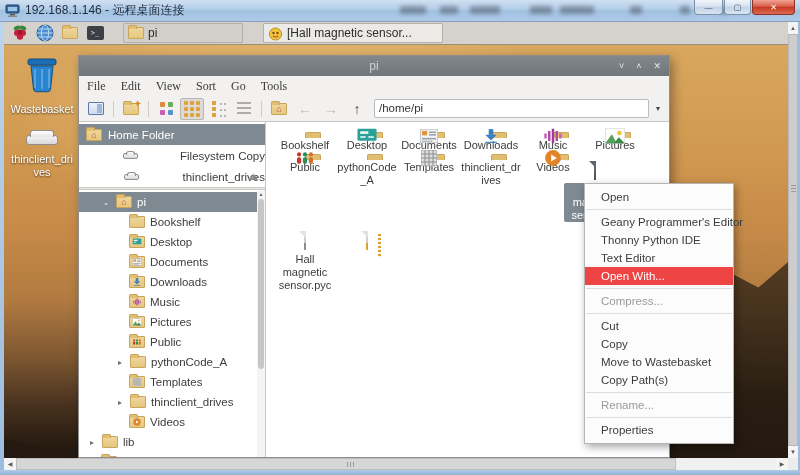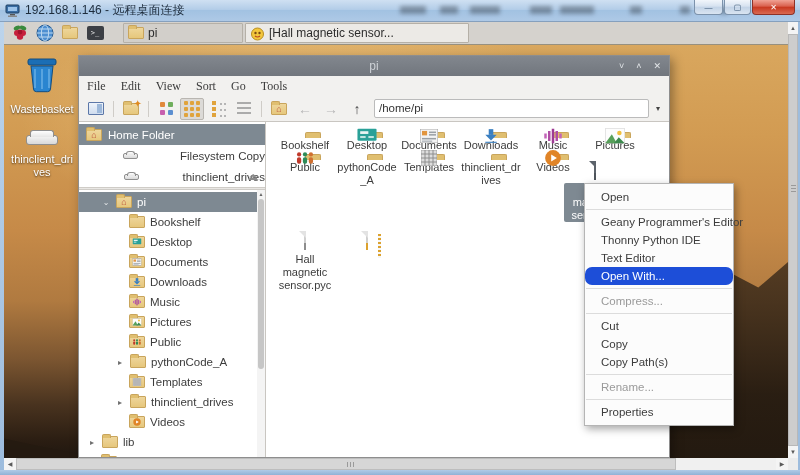--- a/index.html
+++ b/index.html
@@ -125,21 +125,21 @@
 
   .disk { width:32px; height:10px; background:linear-gradient(180deg,#f4f4f4,#d9d9d9); border:1px solid #8f8f8f; border-radius:3px; position:relative; margin:0 auto; }
   .disk::before { content:""; position:absolute; left:3px; top:-6px; right:3px; height:6px; background:linear-gradient(180deg,#fefefe,#e6e6e6); border:1px solid #8f8f8f; border-bottom:none; border-radius:3px 3px 0 0; }
   .disk.sm { width:15px; height:6px; border-radius:2px; }
   .disk.sm::before { left:2px; right:2px; top:-3px; height:3px; }
 
   
   .ctx { position:absolute; left:580px; top:138px; width:150px; background:#fcfcfc; border:1px solid #b5b5b5;
     box-shadow:2px 3px 8px rgba(0,0,0,.35); padding:4px 0; z-index:50; }
   .mi { height:18px; line-height:18px; padding-left:16px; font-size:11.5px; color:#3c3c3c; white-space:nowrap; }
-  .mi.hl { background:#1d4ed8; color:#fff;border-radius:7px; }
+  .mi.hl { background:#ef4444; color:#fff; }
   .mi.dim { color:#9a9a9a; }
   .msep { border-top:1px solid #dcdcdc; margin:3px 1px; }
 
   
   .dots3 { width:4px; height:4px; background:#e0a33c; border-radius:1px; box-shadow:6px 0 #e0a33c,12px 0 #e0a33c,0 6px #e0a33c,6px 6px #e0a33c,12px 6px #e0a33c,0 12px #e0a33c,6px 12px #e0a33c,12px 12px #e0a33c; margin:-12px 0 0 -12px; }
   .dots2 { width:5px; height:5px; background:#e08a3c; border-radius:1px; box-shadow:8px 0 #6fae5c,0 8px #c75fae,8px 8px #5c8fd0; margin:-8px 0 0 -8px; }
   .listic { width:4px; height:4px; background:#e0a33c; box-shadow:0 6px #e0a33c,0 12px #e0a33c,7px 1px 0 -1px #b5b5b5,7px 7px 0 -1px #b5b5b5,7px 13px 0 -1px #b5b5b5,11px 1px 0 -1px #b5b5b5,11px 7px 0 -1px #b5b5b5,11px 13px 0 -1px #b5b5b5; margin:-12px 0 0 -8px; }
   .compic { width:14px; height:14px; background:repeating-linear-gradient(180deg,#9a9a9a 0 2px,transparent 2px 5px); opacity:.8; }
   .newtab { width:16px; height:13px; border:1px solid #5c77a8; background:linear-gradient(180deg,#eef3fa,#cfdcee); border-radius:1px; position:relative; }
   .newtab::before { content:""; position:absolute; right:1px; top:1px; width:5px; bottom:1px; background:#9db8da; }
@@ -208,21 +208,21 @@
       <div class="launcher">
         <span class="term-ic">&gt;_</span>
       </div>
       <div class="tb-sep"></div>
       <div class="taskbtn" style="width:120px">
         <span class="fold sm">
             <span class="bk"></span>
           </span>
         <span>pi</span>
       </div>
-      <div class="taskbtn lit" style="width:224px;margin-left:2px">
+      <div class="taskbtn lit" style="width:180px;margin-left:20px">
         <svg width="15" height="15" viewBox="0 0 15 15">
           <circle cx="7.5" cy="8" r="6" fill="#f3c73c" stroke="#b98d1e"></circle>
           <circle cx="5.5" cy="7" r="1.2" fill="#7a4a12"></circle>
             <circle cx="9.5" cy="7" r="1.2" fill="#7a4a12"></circle>
           <path d="M5 10 q2.5 2 5 0" stroke="#b9451e" stroke-width="1.2" fill="none"></path>
         </svg>
         <span>[Hall magnetic sensor...</span>
       </div>
     </div>
 
@@ -549,20 +549,21 @@
         <div class="msep"></div>
         <div class="mi">Geany Programmer's Editor</div>
         <div class="mi">Thonny Python IDE</div>
         <div class="mi">Text Editor</div>
         <div class="mi hl">Open With...</div>
         <div class="msep"></div>
         <div class="mi dim">Compress...</div>
         <div class="msep"></div>
         <div class="mi">Cut</div>
         <div class="mi">Copy</div>
+        <div class="mi">Move to Wastebasket</div>
         <div class="mi">Copy Path(s)</div>
         <div class="msep"></div>
         <div class="mi dim">Rename...</div>
         <div class="msep"></div>
         <div class="mi">Properties</div>
       </div>
     </div>
   </div>
 
   <div class="vscroll">

